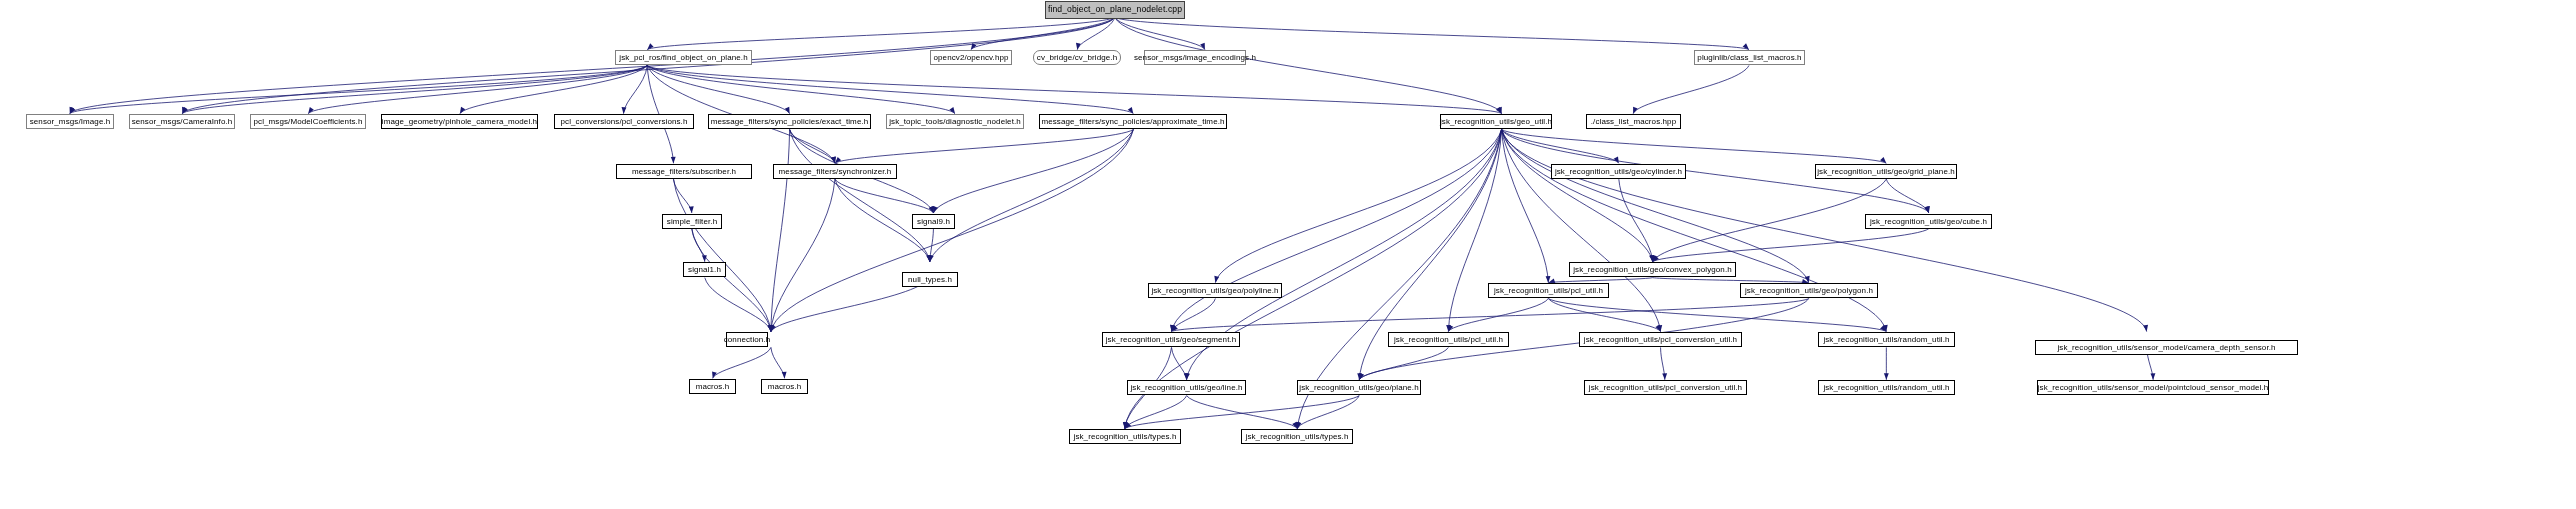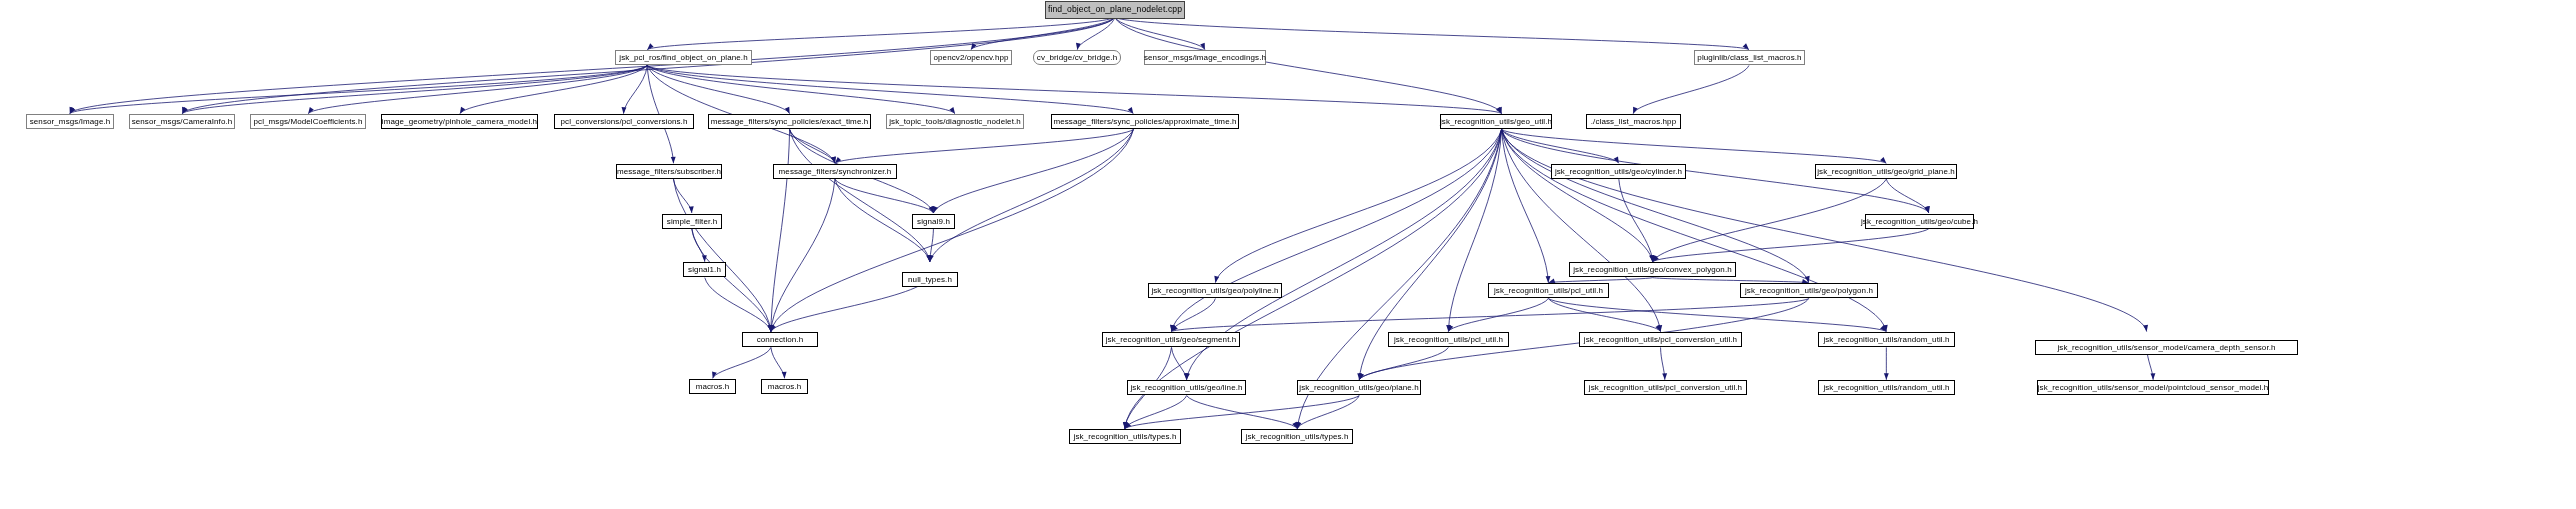--- a/index.html
+++ b/index.html
@@ -192,43 +192,43 @@
       <path d="M 1890 550 C 1862.5 569.32, 1577.75 582.2, 1564 596" class="edge"></path>
       <polygon points="1564,596 1567.943878368618,587.224703799099 1572.7609230921778,592.0242954620662" class="arrowfill"></polygon>
       <path d="M 1890 550 C 1882.26 569.32, 1807.87 582.2, 1804 596" class="edge"></path>
       <polygon points="1804,596 1803.156455077935,586.4162412402827 1809.7038707509348,588.252364331189" class="arrowfill"></polygon>
     </svg>
   <div id="nodes">
       <div class="node root" style="left: 1045px; top: 0.7px; width: 140px;">find_object_on_plane_nodelet.cpp</div>
       <div class="node thin" style="left: 579px; top: 50px; width: 137px; margin-left: 36px;">jsk_pcl_ros/find_object_on_plane.h</div>
       <div class="node thin" style="left: 930px; top: 50px; width: 82px;">opencv2/opencv.hpp</div>
       <div class="node thin" style="left: 1033px; top: 50px; width: 88px; border-radius: 7px;">cv_bridge/cv_bridge.h</div>
-      <div class="node thin" style="left: 1144px; top: 50px; width: 122px;">sensor_msgs/image_encodings.h</div>
+      <div class="node thin" style="left: 1144px; top: 50px; width: 102px;">sensor_msgs/image_encodings.h</div>
       <div class="node thin" style="left: 1694px; top: 50px; width: 111px;">pluginlib/class_list_macros.h</div>
       <div class="node thin" style="left: 26px; top: 114px; width: 88px;">sensor_msgs/Image.h</div>
       <div class="node thin" style="left: 129px; top: 114px; width: 106px;">sensor_msgs/CameraInfo.h</div>
       <div class="node thin" style="left: 250px; top: 114px; width: 116px;">pcl_msgs/ModelCoefficients.h</div>
       <div class="node" style="left: 381px; top: 114px; width: 157px;">image_geometry/pinhole_camera_model.h</div>
       <div class="node" style="left: 554px; top: 114px; width: 140px;">pcl_conversions/pcl_conversions.h</div>
       <div class="node" style="left: 708px; top: 114px; width: 163px;">message_filters/sync_policies/exact_time.h</div>
       <div class="node thin" style="left: 886px; top: 114px; width: 138px;">jsk_topic_tools/diagnostic_nodelet.h</div>
-      <div class="node" style="left: 1039px; top: 114px; width: 188px; margin-left: 12px;">message_filters/sync_policies/approximate_time.h</div>
+      <div class="node" style="left: 1039px; top: 114px; width: 188px;">message_filters/sync_policies/approximate_time.h</div>
       <div class="node" style="left: 1440px; top: 114px; width: 112px;">jsk_recognition_utils/geo_util.h</div>
       <div class="node" style="left: 1586px; top: 114px; width: 95px;">./class_list_macros.hpp</div>
-      <div class="node" style="left: 616px; top: 164px; width: 106px;">message_filters/subscriber.h</div>
+      <div class="node" style="left: 616px; top: 164px; width: 136px;">message_filters/subscriber.h</div>
       <div class="node" style="left: 773px; top: 164px; width: 124px;">message_filters/synchronizer.h</div>
       <div class="node" style="left: 1551px; top: 164px; width: 135px;">jsk_recognition_utils/geo/cylinder.h</div>
       <div class="node" style="left: 1815px; top: 164px; width: 142px;">jsk_recognition_utils/geo/grid_plane.h</div>
       <div class="node" style="left: 912px; top: 214px; width: 43px;">signal9.h</div>
       <div class="node" style="left: 662px; top: 214px; width: 60px;">simple_filter.h</div>
-      <div class="node" style="left: 1865px; top: 214px; width: 109px;">jsk_recognition_utils/geo/cube.h</div>
+      <div class="node" style="left: 1865px; top: 214px; width: 127px;">jsk_recognition_utils/geo/cube.h</div>
       <div class="node" style="left: 683px; top: 262px; width: 43px;">signal1.h</div>
       <div class="node" style="left: 902px; top: 272px; width: 56px;">null_types.h</div>
       <div class="node" style="left: 1569px; top: 262px; width: 167px;">jsk_recognition_utils/geo/convex_polygon.h</div>
-      <div class="node" style="left: 742px; top: 332px; width: 76px;">connection.h</div>
+      <div class="node" style="left: 726px; top: 332px; width: 42px;">connection.h</div>
       <div class="node" style="left: 1148px; top: 283px; width: 134px;">jsk_recognition_utils/geo/polyline.h</div>
       <div class="node" style="left: 1488px; top: 283px; width: 121px;">jsk_recognition_utils/pcl_util.h</div>
       <div class="node" style="left: 1740px; top: 283px; width: 138px;">jsk_recognition_utils/geo/polygon.h</div>
       <div class="node" style="left: 689px; top: 379px; width: 47px;">macros.h</div>
       <div class="node" style="left: 761px; top: 379px; width: 47px;">macros.h</div>
       <div class="node" style="left: 1102px; top: 332px; width: 138px;">jsk_recognition_utils/geo/segment.h</div>
       <div class="node" style="left: 1388px; top: 332px; width: 121px;">jsk_recognition_utils/pcl_util.h</div>
       <div class="node" style="left: 1579px; top: 332px; width: 163px;">jsk_recognition_utils/pcl_conversion_util.h</div>
       <div class="node" style="left: 1818px; top: 332px; width: 137px;">jsk_recognition_utils/random_util.h</div>
       <div class="node" style="left: 2035px; top: 340px; width: 263px;">jsk_recognition_utils/sensor_model/camera_depth_sensor.h</div>

